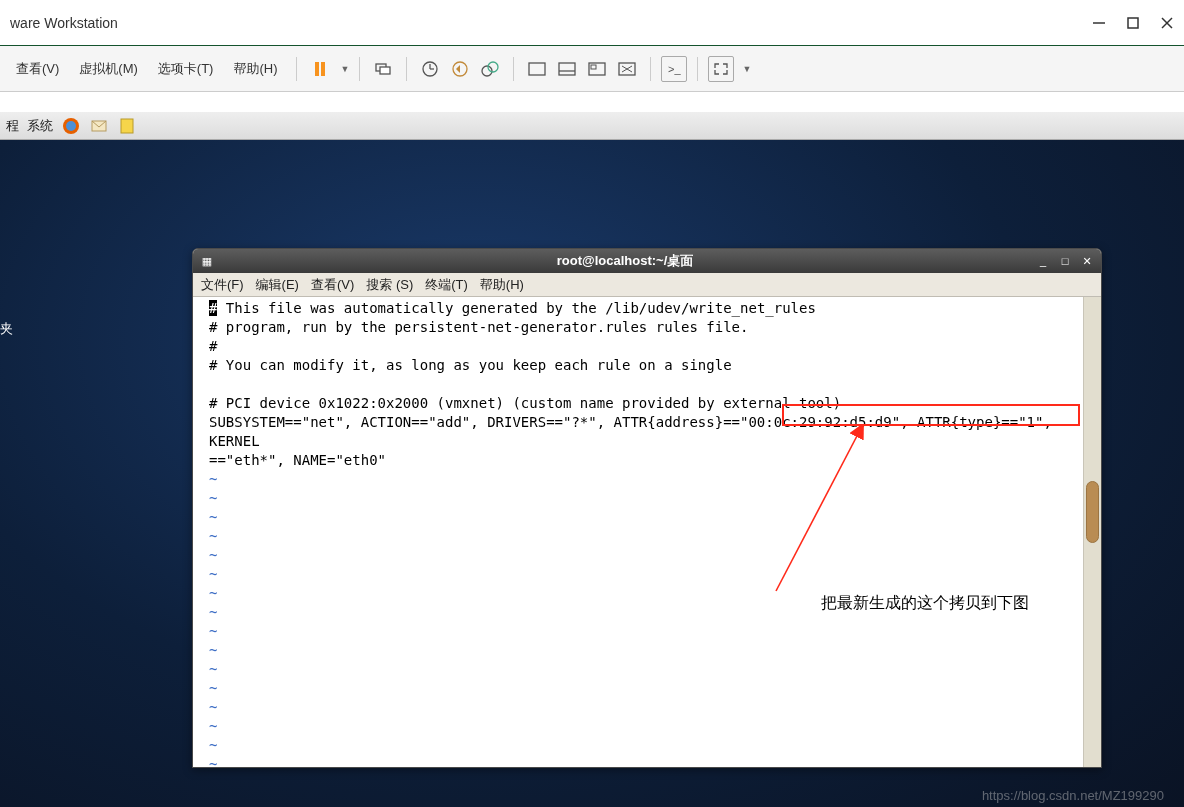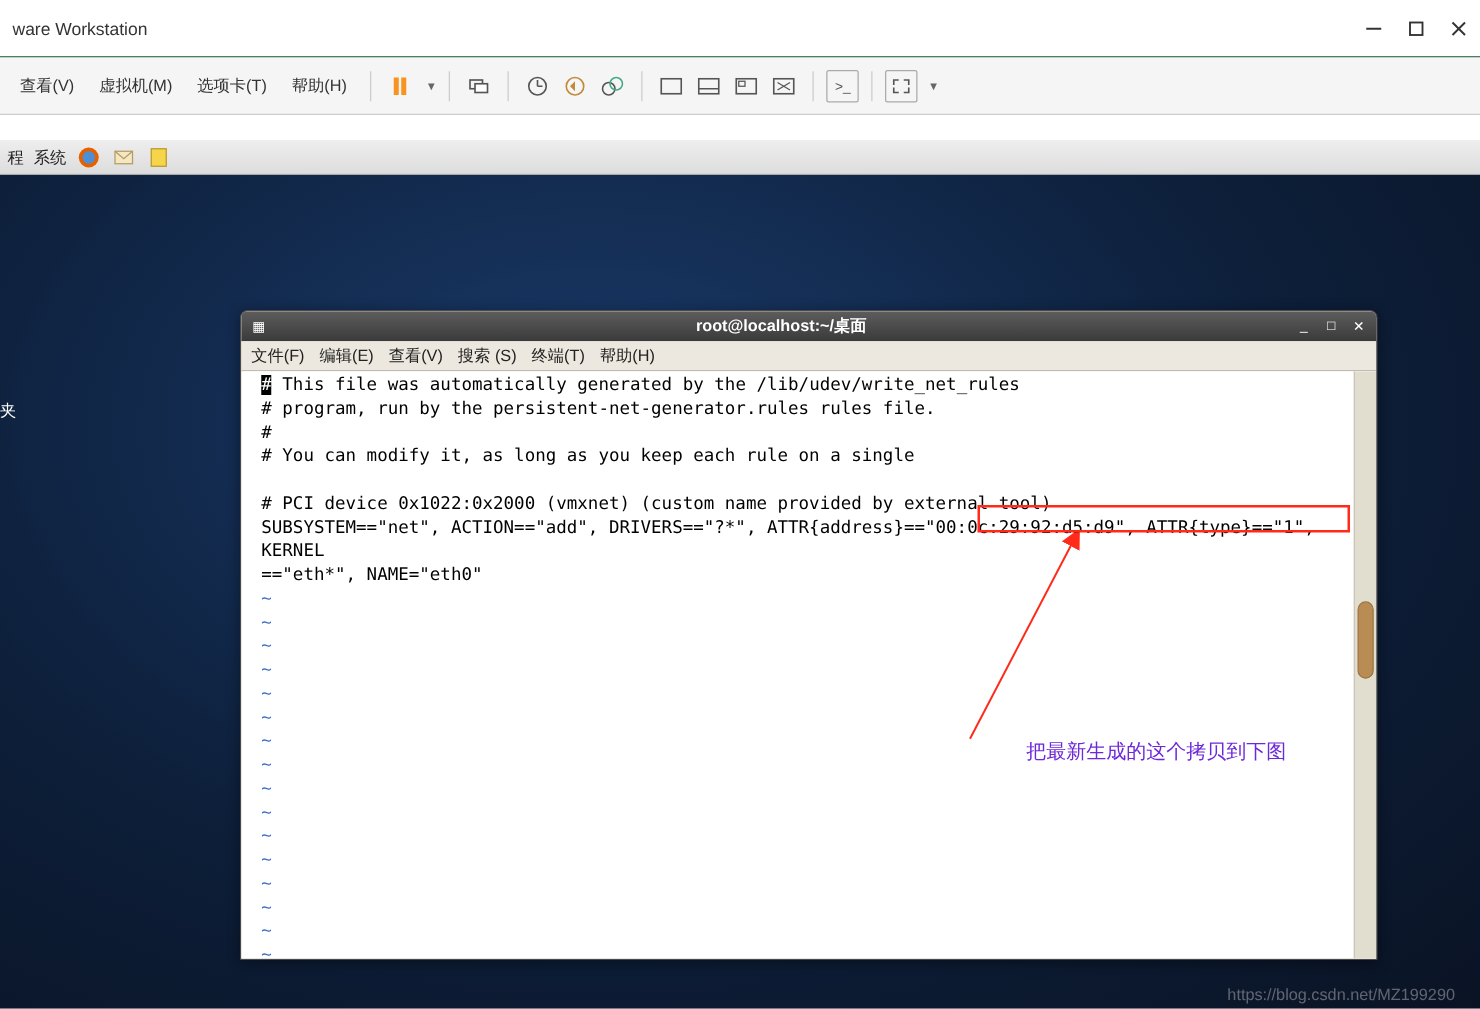--- a/index.html
+++ b/index.html
@@ -35,21 +35,21 @@
 .tctl-btn { width: 16px; height: 14px; display: inline-flex; align-items: center; justify-content: center; font-size: 11px; color: #fff; }
 .term-menu { height: 24px; background: #ece8df; border-bottom: 1px solid #c0bcb3; display: flex; align-items: center; gap: 12px; padding: 0 8px; font-size: 13px; color: #222; }
 .term-body { position: relative; background: #fff; height: calc(100% - 48px); padding: 2px 20px 2px 16px; font-family: "DejaVu Sans Mono", monospace; font-size: 14px; line-height: 19px; white-space: pre-wrap; overflow: hidden; }
 .term-body .tilde { color: #3b6cc4; }
 .cursor { background: #000; color: #fff; }
 .term-scroll { position: absolute; right: 0; top: 0; width: 18px; height: 100%; background: #e2decf; border-left: 1px solid #c9c5b8; }
 .scroll-thumb { position: absolute; left: 2px; right: 2px; top: 184px; height: 62px; background: #b98c53; border-radius: 8px; border: 1px solid #9b7442; }
 
 
 .red-box { position: absolute; left: 589px; top: 107px; width: 298px; height: 22px; border: 2px solid #ff2a1a; }
-.red-text { position: absolute; left: 628px; top: 296px; color: #6d28d9; font-size: 16px; font-family: Liberation Mono, monospace; }
+.red-text { position: absolute; left: 628px; top: 296px; color: #000000; font-size: 16px; font-family: Liberation Sans, sans-serif; }
 .arrow-svg { position: absolute; left: 555px; top: 129px; }
 
 
 .watermark { position: absolute; right: 20px; bottom: 4px; color: rgba(200,200,200,0.45); font-size: 13px; font-family: Arial; }
 </style>
 </head>
 <body>
 
 <div class="vmware-win">
 

